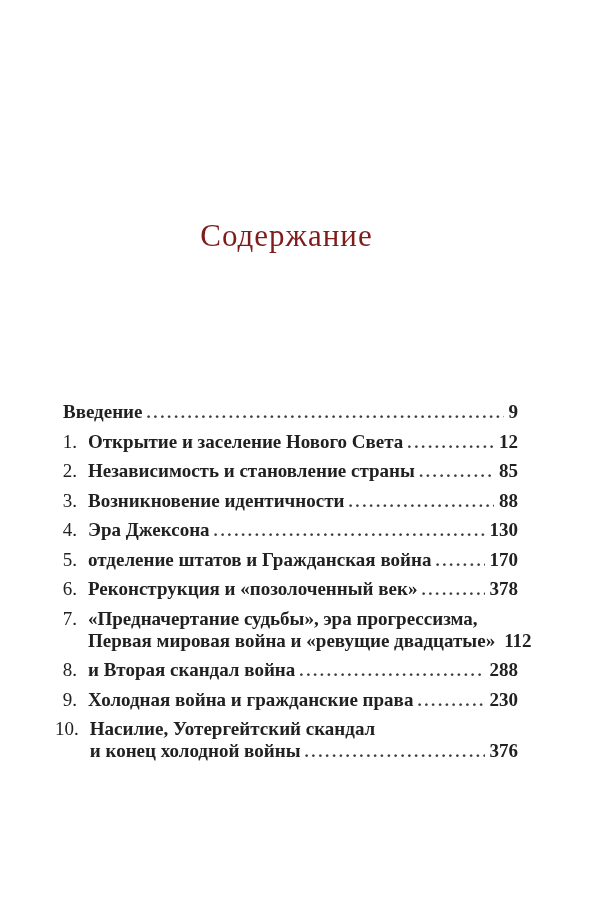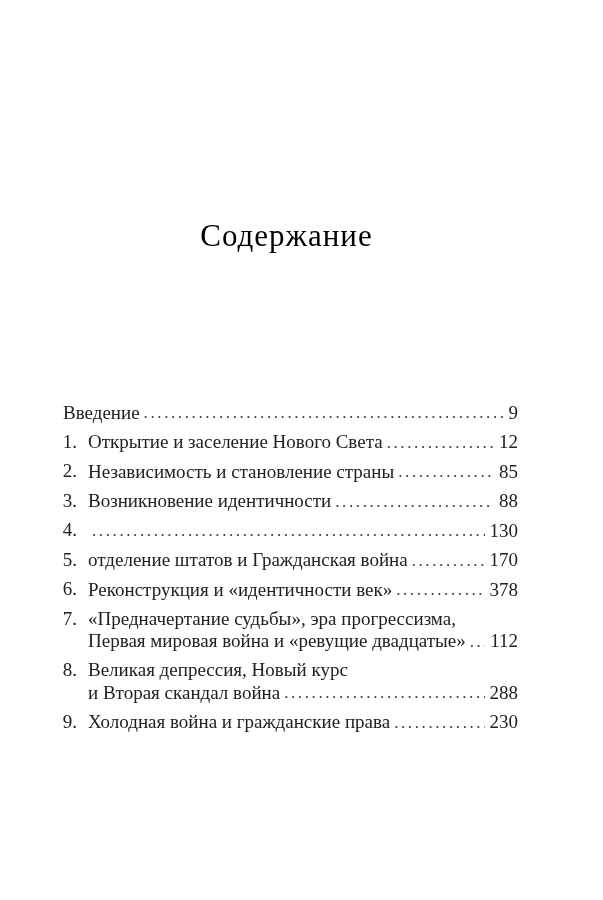--- a/index.html
+++ b/index.html
@@ -22,21 +22,21 @@
     top: 0;
     width: 463px;
   }
   .page-title {
     margin: 218px 0 0 0;
     text-align: center;
     font-size: 31px;
     line-height: 36px;
     font-weight: 400;
     letter-spacing: 1px;
-    color: #000000;
+    color: #7f1d1d;
   }
   .toc-list {
     list-style: none;
     margin: 147px 0 0 0;
     padding: 0;
     font-size: 19px;
   }
   .toc-entry {
     display: flex;
     margin-bottom: 6.5px;
@@ -50,22 +50,23 @@
     text-align: right;
     margin-right: 11px;
     line-height: 22px;
   }
   .entry-body {
     flex: 1;
     min-width: 0;
   }
   .entry-line {
     display: flex;
-    align-items: center;
+    align-items: flex-start;
     line-height: 22px;
+    font-weight: bold;
   }
   .line-text {
     white-space: nowrap;
   }
   .leader {
     flex: 1;
     overflow: hidden;
     white-space: nowrap;
     margin: 0 5px 0 4px;
     color: #3d3d3d;
@@ -123,40 +124,41 @@
               <span class="line-text">Возникновение идентичности</span>
               <span class="leader"></span>
               <span class="pagenum">88</span>
             </div>
           </div>
         </li>
         <li class="toc-entry">
           <span class="num">4.</span>
           <div class="entry-body">
             <div class="entry-line">
+              <span class="line-text">Эра Джексона</span>
               <span class="leader"></span>
               <span class="pagenum">130</span>
             </div>
           </div>
         </li>
         <li class="toc-entry">
           <span class="num">5.</span>
           <div class="entry-body">
             <div class="entry-line">
               <span class="line-text">отделение штатов и Гражданская война</span>
               <span class="leader"></span>
               <span class="pagenum">170</span>
             </div>
           </div>
         </li>
         <li class="toc-entry">
           <span class="num">6.</span>
           <div class="entry-body">
             <div class="entry-line">
-              <span class="line-text">Реконструкция и «идентичности век»</span>
+              <span class="line-text">Реконструкция и «позолоченный век»</span>
               <span class="leader"></span>
               <span class="pagenum">378</span>
             </div>
           </div>
         </li>
         <li class="toc-entry">
           <span class="num">7.</span>
           <div class="entry-body">
             <div class="entry-line">
               <span class="line-text">«Предначертание судьбы», эра прогрессизма,</span>
@@ -165,34 +167,44 @@
               <span class="line-text">Первая мировая война и «ревущие двадцатые»</span>
               <span class="leader"></span>
               <span class="pagenum">112</span>
             </div>
           </div>
         </li>
         <li class="toc-entry">
           <span class="num">8.</span>
           <div class="entry-body">
             <div class="entry-line">
-              <span class="line-text">Великая депрессия, Новый курс</span>
-            </div>
-            <div class="entry-line">
               <span class="line-text">и Вторая скандал война</span>
               <span class="leader"></span>
               <span class="pagenum">288</span>
             </div>
           </div>
         </li>
         <li class="toc-entry">
           <span class="num">9.</span>
           <div class="entry-body">
             <div class="entry-line">
               <span class="line-text">Холодная война и гражданские права</span>
               <span class="leader"></span>
               <span class="pagenum">230</span>
+            </div>
+          </div>
+        </li>
+        <li class="toc-entry">
+          <span class="num">10.</span>
+          <div class="entry-body">
+            <div class="entry-line">
+              <span class="line-text">Насилие, Уотергейтский скандал</span>
+            </div>
+            <div class="entry-line">
+              <span class="line-text">и конец холодной войны</span>
+              <span class="leader"></span>
+              <span class="pagenum">376</span>
             </div>
           </div>
         </li>
       </ol>
   </div>
 </div>
 
 </body></html>

